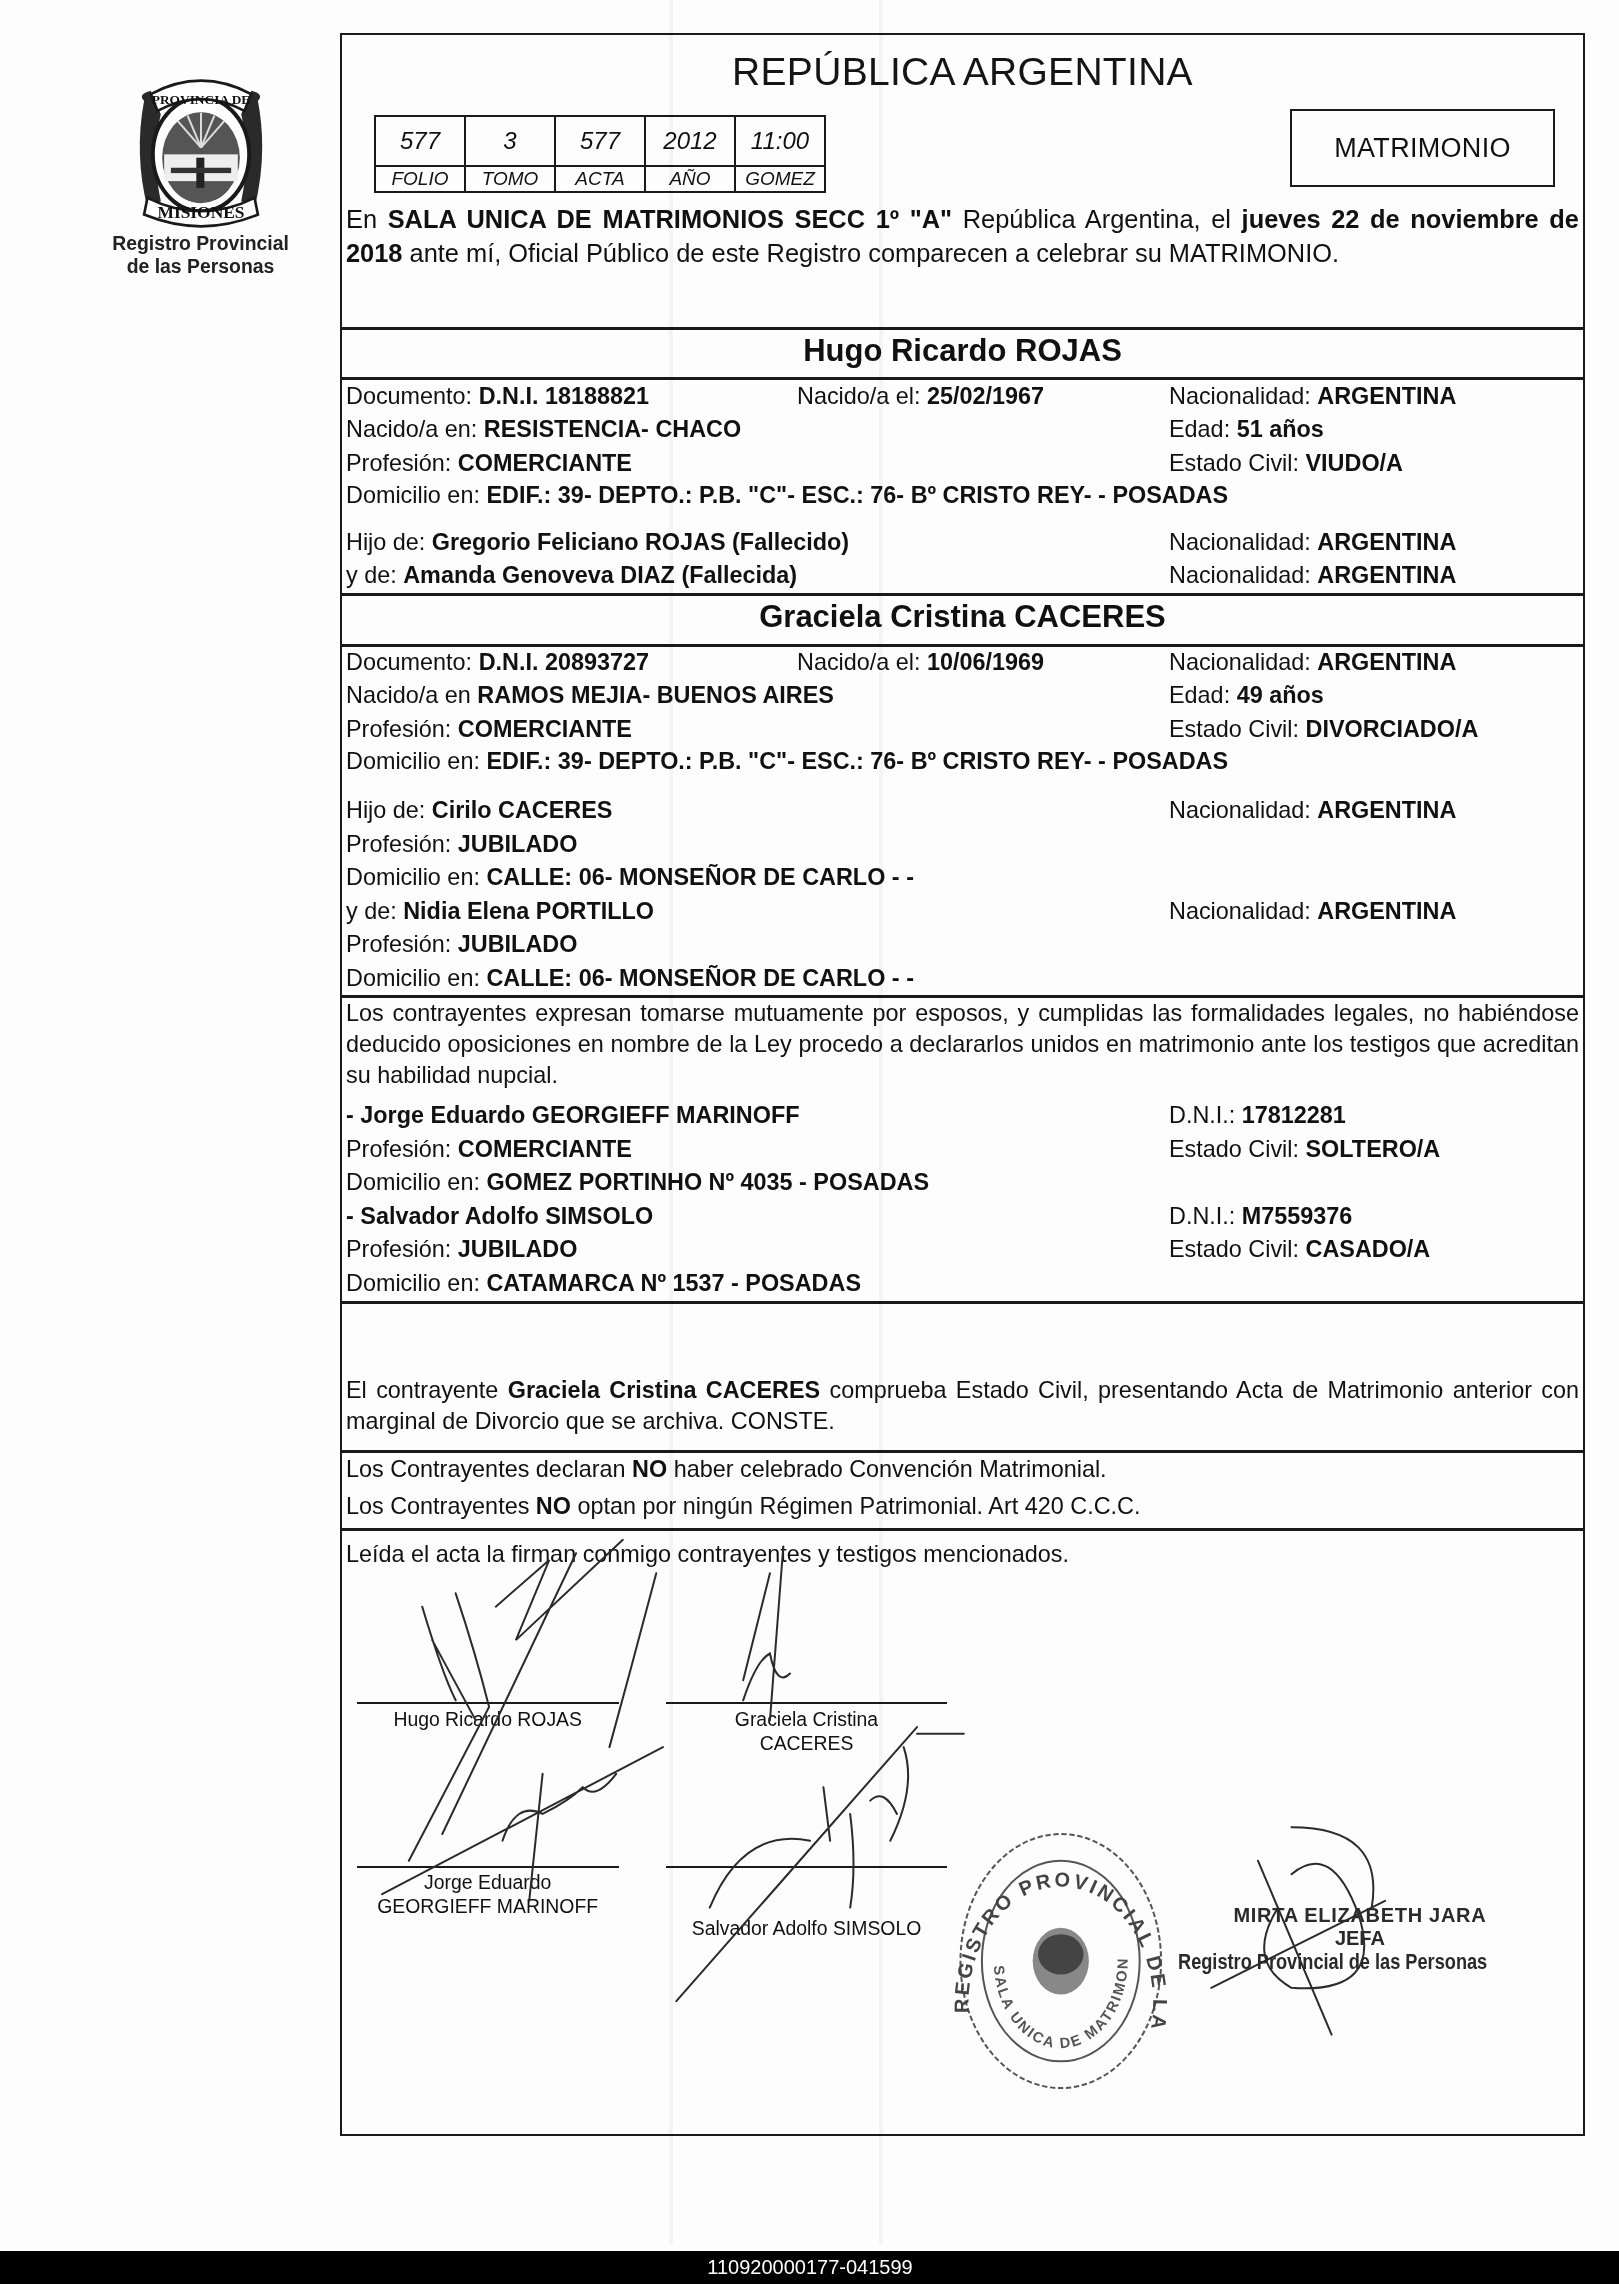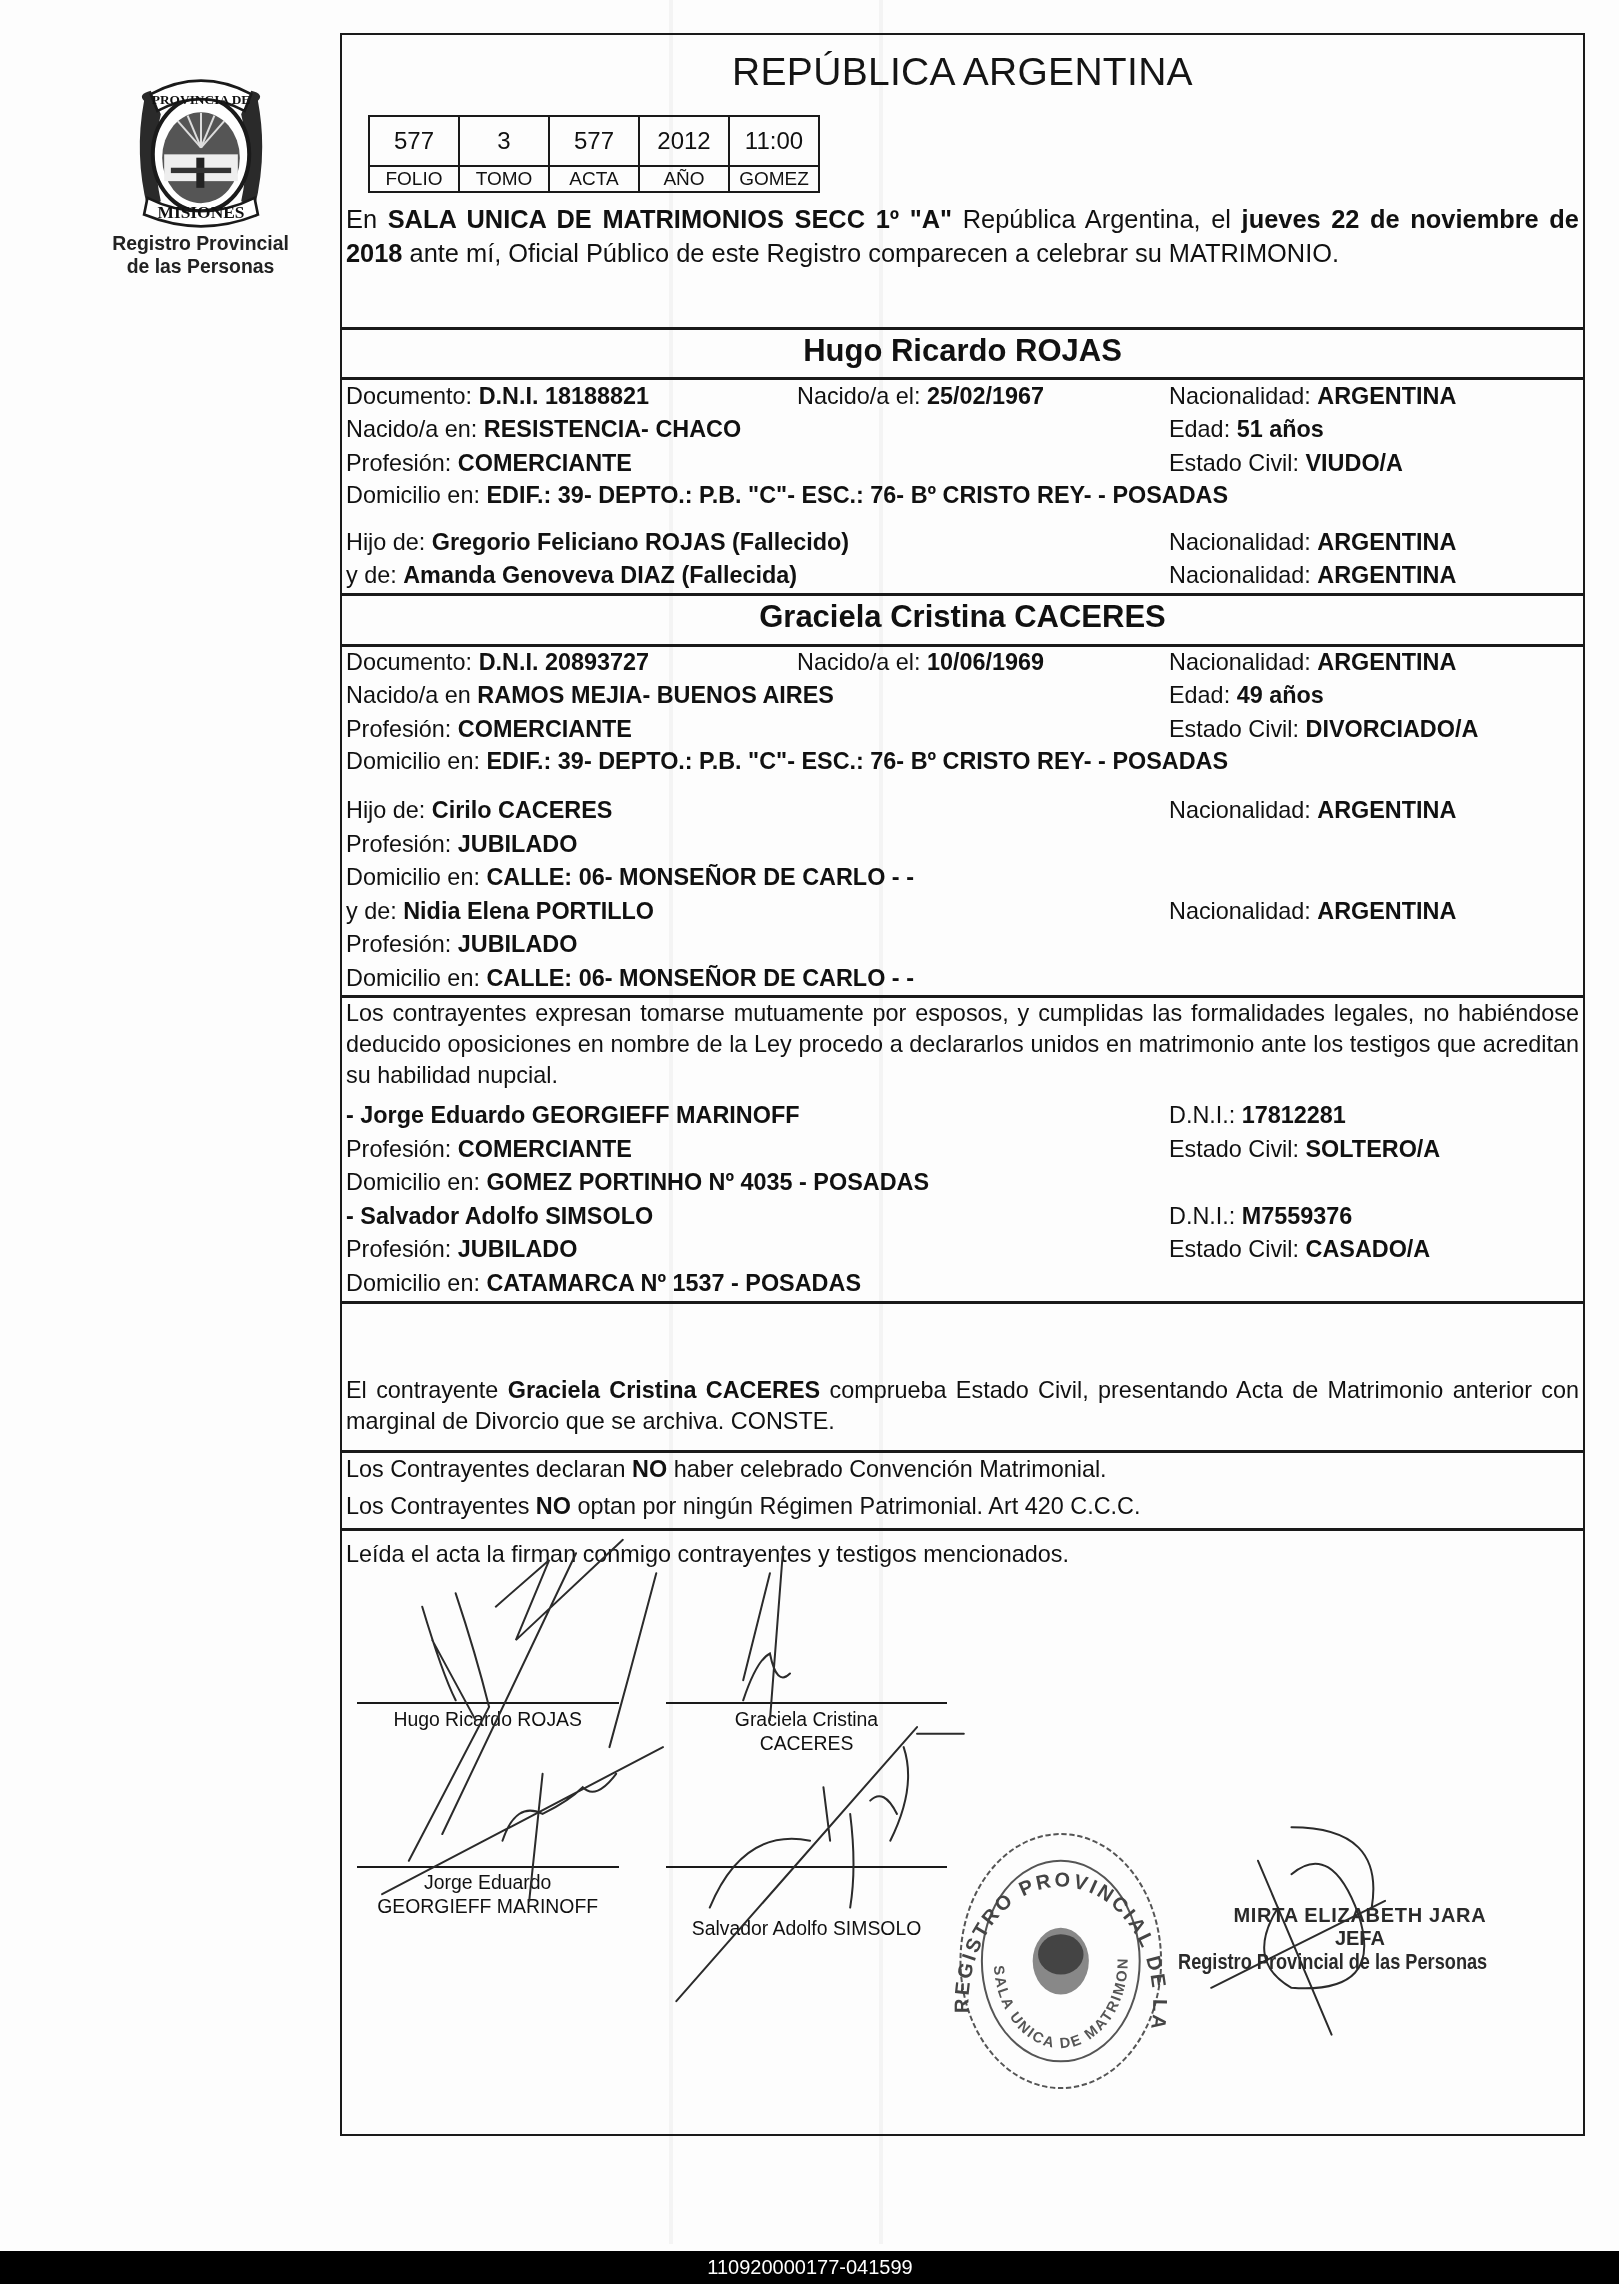--- a/index.html
+++ b/index.html
@@ -17,21 +17,21 @@
 
   .frame {
     position: absolute; left: 340px; top: 33px; width: 1245px; height: 2103px;
     border: 2.7px solid #1a1a1a; box-sizing: border-box;
   }
   .title {
     position: absolute; left: 0; right: 0; top: 14.7px; text-align: center;
     font-size: 39px; letter-spacing: 0.3px; color: #151515;
   }
   .ref-table {
-    position: absolute; left: 26px; top: 80px; border-collapse: collapse;
+    position: absolute; left: 32px; top: 80px; border-collapse: collapse; font-style: italic;
   }
   .ref-table td {
     border: 2.7px solid #1a1a1a; text-align: center; padding: 0;
   }
   .ref-table .val td { height: 48px; font-size: 24px; }
   .ref-table .lbl td { height: 24px; font-size: 19px; border-radius: 11px; }
   .ref-table col { width: 90px; }
   .type-box {
     position: absolute; right: 28px; top: 74px; width: 265px; height: 78px;
     border: 2.7px solid #1a1a1a; box-sizing: border-box;
@@ -125,20 +125,21 @@
     <tr class="lbl">
       <td>FOLIO</td>
       <td>TOMO</td>
       <td>ACTA</td>
       <td>AÑO</td>
       <td>GOMEZ</td>
     </tr>
   </tbody>
     </table>
 
+  <div class="type-box">MATRIMONIO</div>
 
   <div class="intro">
     <span>En </span><b>SALA UNICA DE MATRIMONIOS SECC 1º "A"</b><span> República Argentina, el </span><b>jueves 22 de noviembre de 2018</b><span> ante mí, Oficial Público de este Registro comparecen a celebrar su MATRIMONIO.</span>
   </div>
 
   <div class="hr" style="top:292px"></div>
   <div class="name-head" style="top:298px">Hugo Ricardo ROJAS</div>
   <div class="hr" style="top:342px"></div>
 
   <div class="row" style="top:348px"><span>Documento: </span><b>D.N.I. 18188821</b></div>

